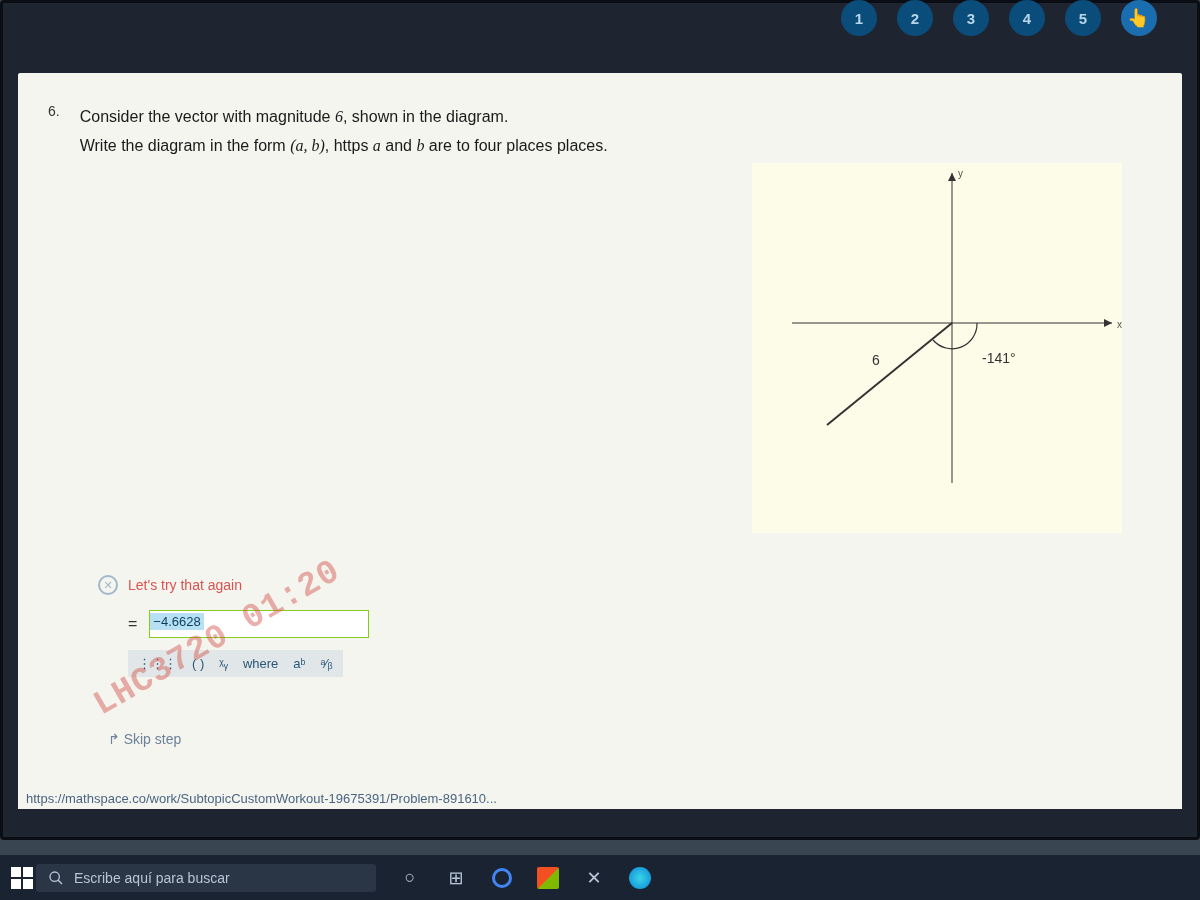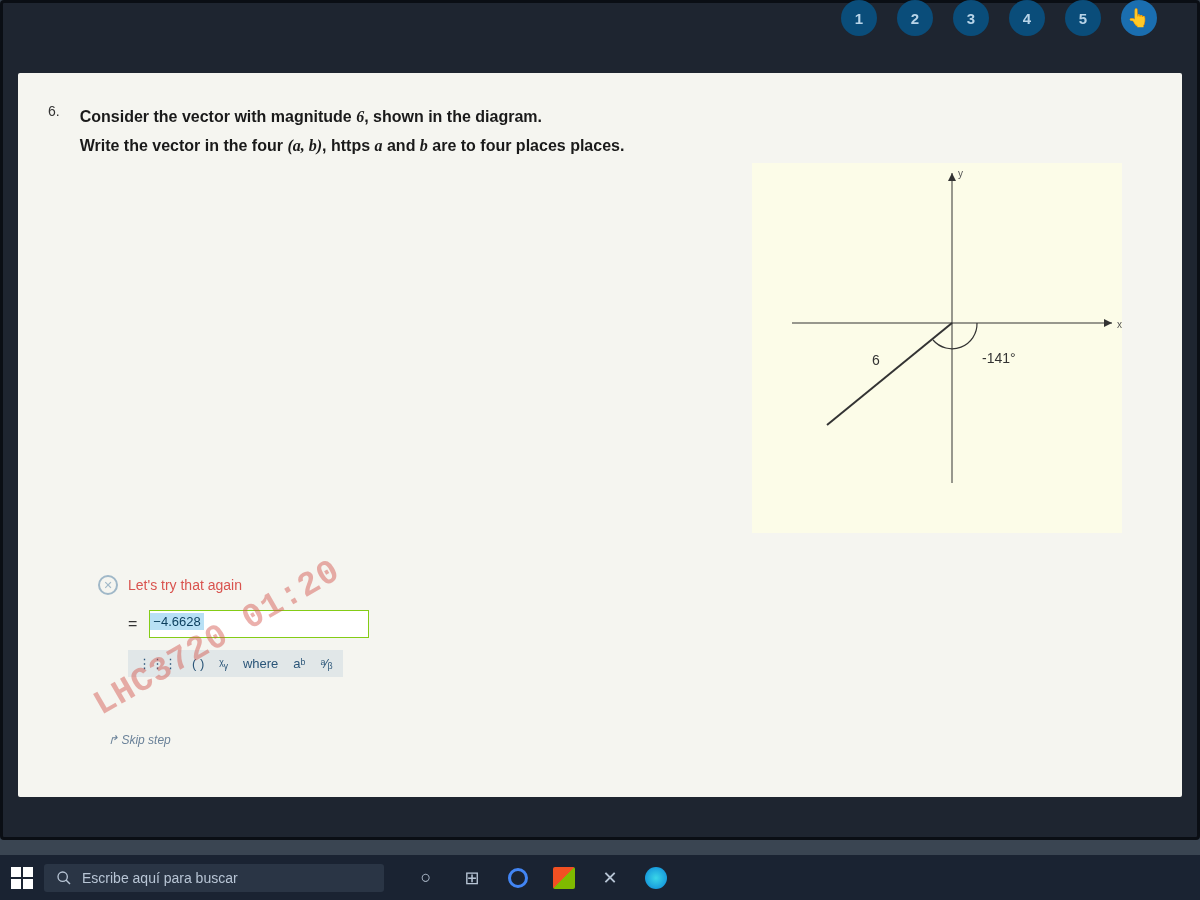--- a/index.html
+++ b/index.html
@@ -8,47 +8,47 @@
     .screen-frame { position: absolute; top: 0; left: 0; right: 0; height: 840px; background: #1e2530; border: 3px solid #0a0e14; border-radius: 4px; }
     
     .top-nav-dots { position: absolute; top: 0; right: 40px; display: flex; gap: 20px; align-items: center; height: 30px; }
     .nav-dot { width: 36px; height: 36px; border-radius: 50%; background: #0a4d7a; color: #b8d4e8; display: flex; align-items: center; justify-content: center; font-size: 15px; font-weight: bold; }
     .nav-pointer { width: 36px; height: 36px; border-radius: 50%; background: #1a6eb0; display: flex; align-items: center; justify-content: center; font-size: 18px; }
     
     .content-area { position: absolute; top: 70px; left: 15px; right: 15px; bottom: 40px; background: #f5f5f0; border-radius: 2px; padding: 30px 30px 10px 30px; }
     
     .question-row { display: flex; gap: 20px; }
     .question-num { font-size: 14px; color: #333; }
-    .question-text { font-size: 16px; line-height: 1.8; color: #1a1a1a; font-weight: 700; }
+    .question-text { font-size: 16px; line-height: 1.8; color: #1a1a1a; font-weight: 400; }
     .math-var { font-style: italic; font-family: 'Times New Roman', serif; }
     
     .diagram-container { position: absolute; top: 90px; right: 60px; width: 370px; height: 370px; background: #fcfce8; }
     .diagram-svg { width: 100%; height: 100%; }
     
     .answer-section { position: absolute; bottom: 120px; left: 80px; }
     .feedback-row { display: flex; align-items: center; gap: 10px; margin-bottom: 15px; }
     .close-circle { width: 20px; height: 20px; border: 2px solid #a0b8c8; border-radius: 50%; display: flex; align-items: center; justify-content: center; font-size: 11px; color: #a0b8c8; cursor: pointer; }
     .feedback-text { color: #d9534f; font-size: 14px; }
     
     .input-row { display: flex; align-items: center; gap: 12px; margin-left: 30px; }
     .equals-sign { font-size: 16px; color: #333; }
     .answer-input { width: 220px; height: 28px; border: 1px solid #84cc16; padding: 3px 0; font-size: 13px; background: #fff; }
     .answer-input .highlight { background: #b8e0f5; color: #0a3d5c; padding: 1px 3px; }
     
     .math-toolbar { display: flex; gap: 15px; margin-top: 12px; margin-left: 30px; align-items: center; background: rgba(180,200,215,0.3); padding: 6px 10px; width: fit-content; }
     .toolbar-btn { font-size: 13px; color: #2a5578; cursor: pointer; user-select: none; }
     
-    .skip-link { position: absolute; bottom: 50px; left: 90px; color: #6b8299; font-size: 12px; cursor: pointer; font-style: italic; }
+    .skip-link { position: absolute; bottom: 50px; left: 90px; color: #6b8299; font-size: 14px; cursor: pointer; }
     .skip-link::before { content: "↱ "; }
     
     .url-bar { position: absolute; bottom: 28px; left: 15px; right: 15px; background: #f5f5f0; color: #4a6580; font-size: 13px; padding: 3px 8px; }
     
     .watermark { position: absolute; bottom: 140px; left: 60px; transform: rotate(-30deg); font-size: 34px; color: rgba(210, 80, 70, 0.45); font-weight: bold; font-family: 'Courier New', monospace; letter-spacing: 1px; pointer-events: none; }
     
-    .taskbar { position: absolute; bottom: 0; left: 0; right: 0; height: 45px; background: #1a2332; display: flex; align-items: center; padding: 0 8px; gap: 8px; }
+    .taskbar { position: absolute; bottom: 0; left: 0; right: 0; height: 45px; background: #1a2332; display: flex; align-items: center; padding: 0 8px; }
     .taskbar-start { width: 28px; height: 28px; display: flex; align-items: center; justify-content: center; cursor: pointer; }
     .win-squares { display: grid; grid-template-columns: 10px 10px; grid-template-rows: 10px 10px; gap: 2px; }
     .win-sq { background: #fff; }
     .search-box { display: flex; align-items: center; background: #2a3545; border-radius: 3px; padding: 6px 12px; width: 340px; gap: 10px; }
     .search-icon-svg { width: 16px; height: 16px; }
     .search-placeholder { color: #b8c5d5; font-size: 14px; }
     .taskbar-right { display: flex; align-items: center; gap: 18px; margin-left: 20px; }
     .taskbar-icon { width: 28px; height: 28px; display: flex; align-items: center; justify-content: center; color: #b8c5d5; font-size: 18px; cursor: pointer; }
     .taskbar-chrome { width: 20px; height: 20px; border-radius: 50%; border: 3px solid #4285f4; position: relative; }
     .taskbar-store { width: 22px; height: 22px; background: linear-gradient(135deg, #f25022 0 50%, #7fba00 50% 100%); border-radius: 2px; }
@@ -67,21 +67,21 @@
     <div class="nav-dot">5</div>
     <div class="nav-pointer">👆</div>
   </div>
 
   <div class="content-area">
 
     <div class="question-row">
       <div class="question-num">6.</div>
       <div class="question-text">
         <span>Consider the vector with magnitude </span><span class="math-var">6</span><span>, shown in the diagram.</span><br>
-        <span>Write the vector in the four </span><span class="math-var">(</span><span class="math-var">a</span><span class="math-var">, </span><span class="math-var">b</span><span class="math-var">)</span><span>, https </span><span class="math-var">a</span><span> and </span><span class="math-var">b</span><span> are to four places places.</span>
+        <span>Write the diagram in the form </span><span class="math-var">(</span><span class="math-var">a</span><span class="math-var">, </span><span class="math-var">b</span><span class="math-var">)</span><span>, https </span><span class="math-var">a</span><span> and </span><span class="math-var">b</span><span> are to four places places.</span>
       </div>
     </div>
 
     <div class="diagram-container">
       <svg class="diagram-svg" viewBox="0 0 370 370">
 
         <line x1="40" y1="160" x2="360" y2="160" stroke="#333" stroke-width="1"></line>
         <line x1="200" y1="10" x2="200" y2="320" stroke="#333" stroke-width="1"></line>
 
         <polygon points="360,160 352,156 352,164" fill="#333"></polygon>
@@ -118,20 +118,21 @@
         <span class="toolbar-btn">ᵃ⁄ᵦ</span>
       </div>
     </div>
 
     <div class="skip-link">Skip step</div>
 
     <div class="watermark">LHC3720  01:20</div>
 
   </div>
 
+  <div class="url-bar">https://mathspace.co/work/SubtopicCustomWorkout-19675391/Problem-891610...</div>
 
 </div>
 
 <div class="taskbar">
   <div class="taskbar-start">
     <div class="win-squares">
       <div class="win-sq"></div>
         <div class="win-sq"></div>
         <div class="win-sq"></div>
         <div class="win-sq"></div>

